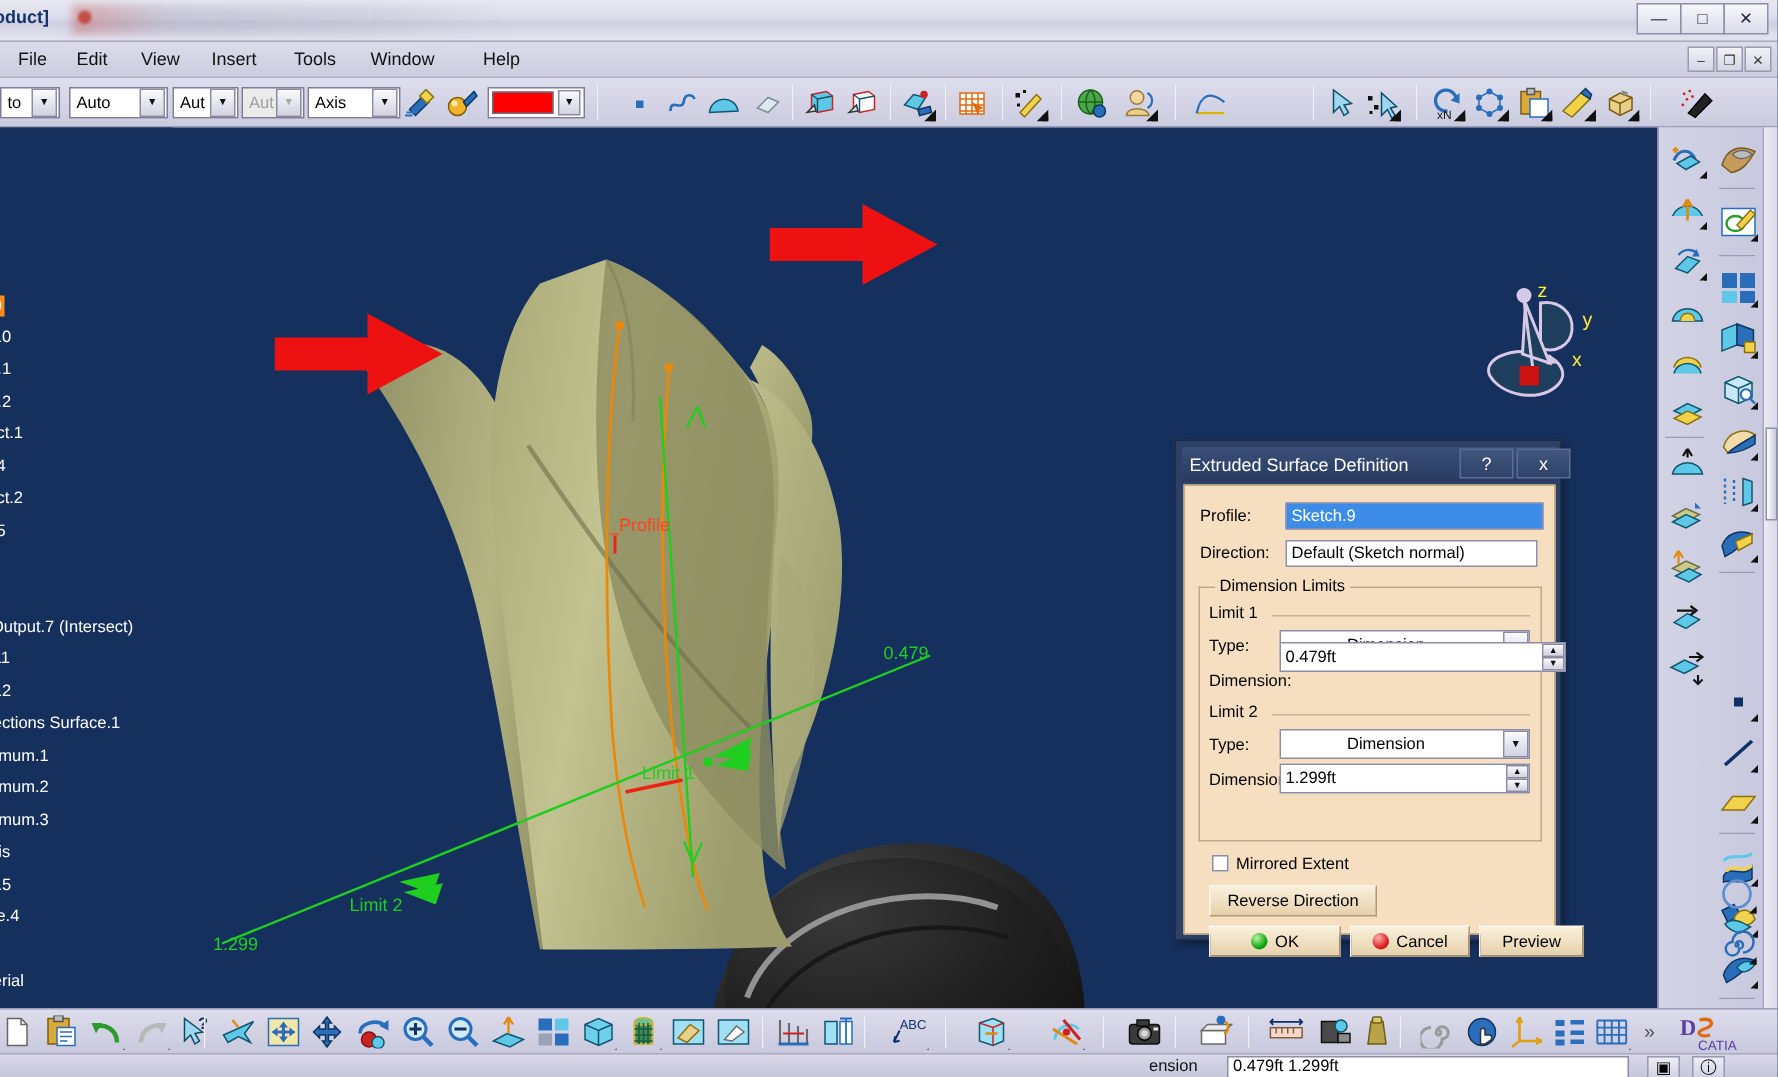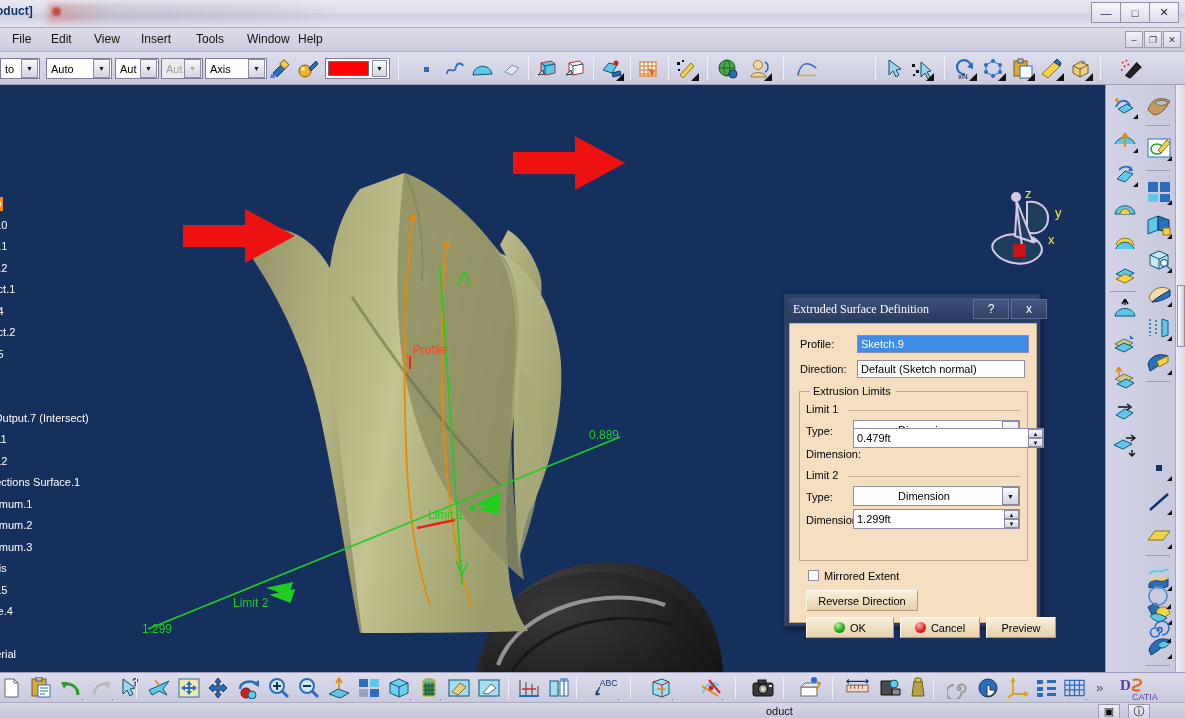--- a/index.html
+++ b/index.html
@@ -183,21 +183,20 @@
     background:#2d4066;
     border:1px solid #1c2a47;
     box-shadow:2px 2px 6px rgba(0,0,0,.45);
     padding:4px;
   }
   .dlg-title {
     position:absolute; left:4px; top:4px; width:250px; height:23px;
     color:#ffffff; font-size:12px; display:flex; align-items:center;
     padding-left:5px;
     background:linear-gradient(180deg,#3a4f78,#2a3b60);
-    font-family:Liberation Serif, serif;
   }
   .dlg-tbtn {
     position:absolute; top:5px; width:36px; height:20px;
     background:linear-gradient(180deg,#42577f,#2f4268);
     border:1px solid #5b6f95;
     color:#ffffff; font-size:12px;
     display:flex;align-items:center;justify-content:center;
   }
   .dlg-body {
     position:absolute; left:5px; top:29px; width:248px; height:300px;
@@ -267,21 +266,21 @@
     </div>
   </div>
 
   <div class="menubar">
     <div class="mi" style="left:6px">File</div>
     <div class="mi" style="left:45px">Edit</div>
     <div class="mi" style="left:88px">View</div>
     <div class="mi" style="left:135px">Insert</div>
     <div class="mi" style="left:190px">Tools</div>
     <div class="mi" style="left:241px">Window</div>
-    <div class="mi" style="left:292px">Help</div>
+    <div class="mi" style="left:316px">Help</div>
     <div class="mdi-btns">
       <div class="mb">–</div>
       <div class="mb">❐</div>
       <div class="mb">✕</div>
     </div>
   </div>
 
   <div class="toolbar-top">
 
     <div class="combo" style="left:0px;width:40px">
@@ -603,21 +602,21 @@
       <svg style="position:absolute;left:68px;top:118px" width="120" height="70" viewBox="0 0 120 70">
         <path d="M0 22 L62 22 L62 6 L112 33 L62 60 L62 44 L0 44 Z" fill="#ee1111"></path>
       </svg>
       <svg style="position:absolute;left:398px;top:45px" width="120" height="70" viewBox="0 0 120 70">
         <path d="M0 22 L62 22 L62 6 L112 33 L62 60 L62 44 L0 44 Z" fill="#ee1111"></path>
       </svg>
 
       <div class="vp-label" style="left:291px;top:258px;color:#ff4422">_Profile</div>
       <div class="vp-label" style="left:313px;top:423px;color:#1fce1f">Limit 1</div>
       <div class="vp-label" style="left:118px;top:511px;color:#1fce1f">Limit 2</div>
-      <div class="vp-label" style="left:474px;top:343px;color:#1fce1f">0.889</div>
+      <div class="vp-label" style="left:474px;top:343px;color:#1fce1f">0.479</div>
       <div class="vp-label" style="left:27px;top:537px;color:#1fce1f">1.299</div>
     </div>
 
     <div style="position:absolute;left:975px;top:95px;width:110px;height:100px">
       <svg width="110" height="100" viewBox="0 0 110 100">
         <g stroke="#d8c8e8" stroke-width="2" fill="#1e3e5e">
           <path d="M18 70 C14 60, 30 52, 48 55 C66 58, 72 70, 62 78 C50 88, 26 84, 18 70 Z"></path>
           <path d="M52 22 C64 20, 74 28, 73 40 C72 50, 62 56, 52 52 Z"></path>
           <path d="M42 22 L58 62 L40 56 Z"></path>
         </g>
@@ -1134,42 +1133,43 @@
     <div class="dslogo" style="left:1120px">
       <svg width="60" height="25" viewBox="0 0 60 25">
         <text x="0" y="14" font-size="15" font-weight="bold" fill="#5a3f9e" font-family="Liberation Serif, serif">D</text>
         <path d="M13 4 C22 2, 24 8, 16 10 C10 12, 13 16, 20 14" fill="none" stroke="#e06a10" stroke-width="2.2"></path>
         <text x="12" y="24" font-size="9" fill="#5a3f9e" font-family="Liberation Sans, sans-serif">CATIA</text>
       </svg>
     </div>
   </div>
 
   <div class="statusbar">
-    <div class="slabel">oduct</div>
+    <div class="slabel">ension</div>
+    <div class="sfield">0.479ft 1.299ft</div>
     <div class="sbtn" style="left:1098px">▣</div>
     <div class="sbtn" style="left:1128px">ⓘ</div>
   </div>
 
   <div class="dialog">
     <div class="dlg-title">Extruded Surface Definition</div>
     <div class="dlg-tbtn" style="left:189px">?</div>
     <div class="dlg-tbtn" style="left:227px">x</div>
 
     <div class="dlg-body">
 
       <div class="dlg-label" style="left:10px;top:14px">Profile:</div>
       <div class="dlg-field hl" style="left:67px;top:11px;width:172px">Sketch.9</div>
 
       <div class="dlg-label" style="left:10px;top:39px">Direction:</div>
       <div class="dlg-field" style="left:67px;top:36px;width:168px">Default (Sketch normal)</div>
 
       <div class="group-box" style="left:9px;top:67px;width:229px;height:170px"></div>
       <div style="position:absolute;left:9px;top:67px;width:12px;height:1px;background:#bda98a"></div>
       <div style="position:absolute;left:106px;top:67px;width:132px;height:1px;background:#bda98a"></div>
-      <div class="group-title" style="left:20px;top:61px">Extrusion Limits</div>
+      <div class="group-title" style="left:20px;top:61px">Dimension Limits</div>
 
       <div class="dlg-label" style="left:16px;top:79px">Limit 1</div>
       <div class="sub-rule" style="left:58px;top:86px;width:172px"></div>
 
       <div class="dlg-label" style="left:16px;top:101px">Type:</div>
       <div class="dlg-combo" style="left:63px;top:96px;width:167px">
         <div class="ctext">Dimension</div>
         <div class="carr">▼</div>
       </div>
 

